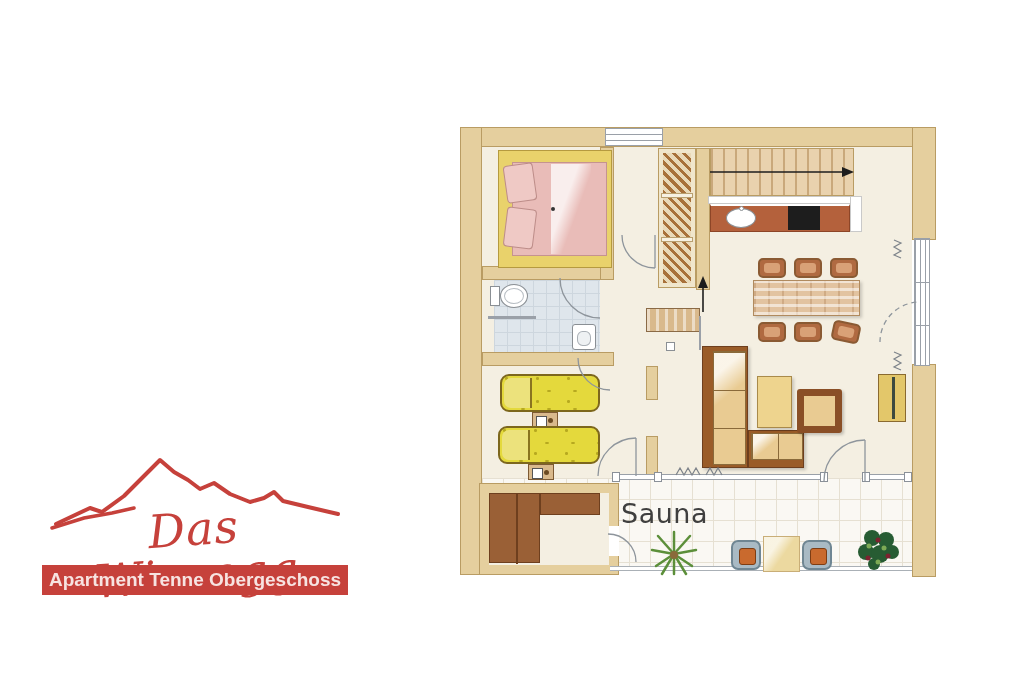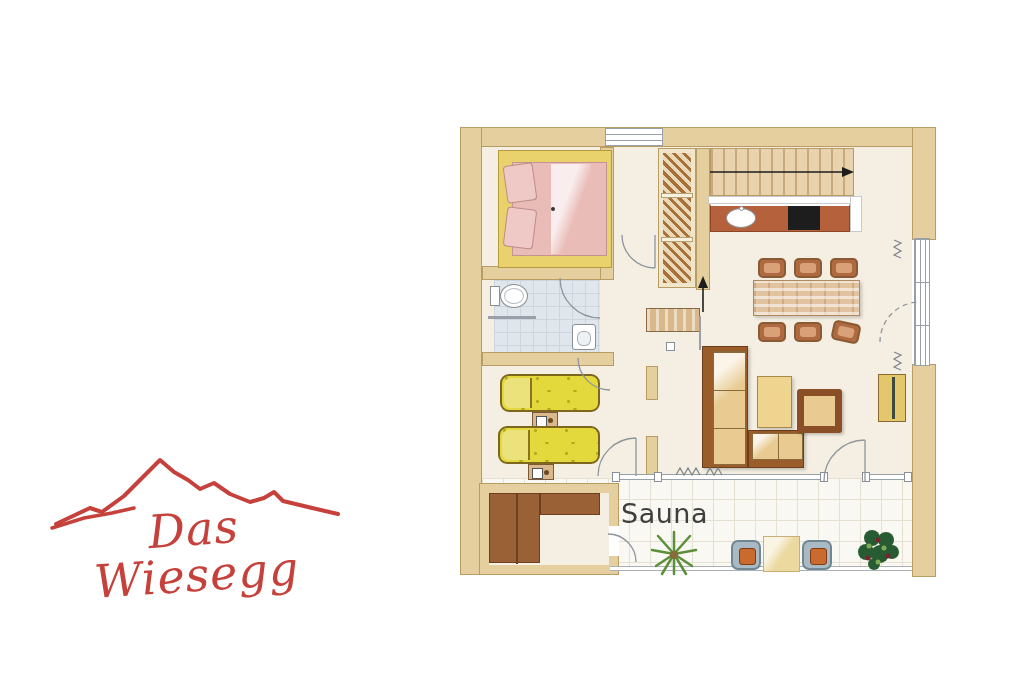--- a/index.html
+++ b/index.html
@@ -74,20 +74,21 @@
 <body>
 
 <div class="canvas">
 
   <div class="abs" style="left:40px;top:450px;width:312px;height:150px;">
     <svg class="abs" style="left:10px;top:2px;" width="300" height="78" viewBox="0 0 300 78">
       <path d="M6,72 L40,56 L52,60 L74,44 L96,22 L110,8 L124,20 L138,28 L150,37 L164,31 L180,42 L200,50 L214,46 L224,40 L233,49 L258,55 L288,62" fill="none" stroke="#c6413b" stroke-width="4" stroke-linejoin="round" stroke-linecap="round"></path>
       <path d="M2,76 L34,66 L62,61 L84,56" fill="none" stroke="#c6413b" stroke-width="3.5" stroke-linecap="round"></path>
     </svg>
     <div class="abs brand" style="left:20px;top:56px;width:270px;">Das Wiesegg</div>
+    <div class="abs banner" style="left:2px;top:115px;width:306px;height:30px;">Apartment Tenne Obergeschoss</div>
   </div>
 
   <div class="abs" style="left:458px;top:124px;width:480px;height:455px;">
 
     <div class="abs floor" style="left:24px;top:23px;width:430px;height:333px;"></div>
     <div class="abs tiles" style="left:24px;top:354px;width:430px;height:90px;"></div>
     <div class="abs bathtiles" style="left:36px;top:156px;width:106px;height:72px;"></div>
 
     <div class="abs w" style="left:2px;top:3px;width:474px;height:20px;"></div>
     <div class="abs w" style="left:2px;top:3px;width:22px;height:448px;"></div>

